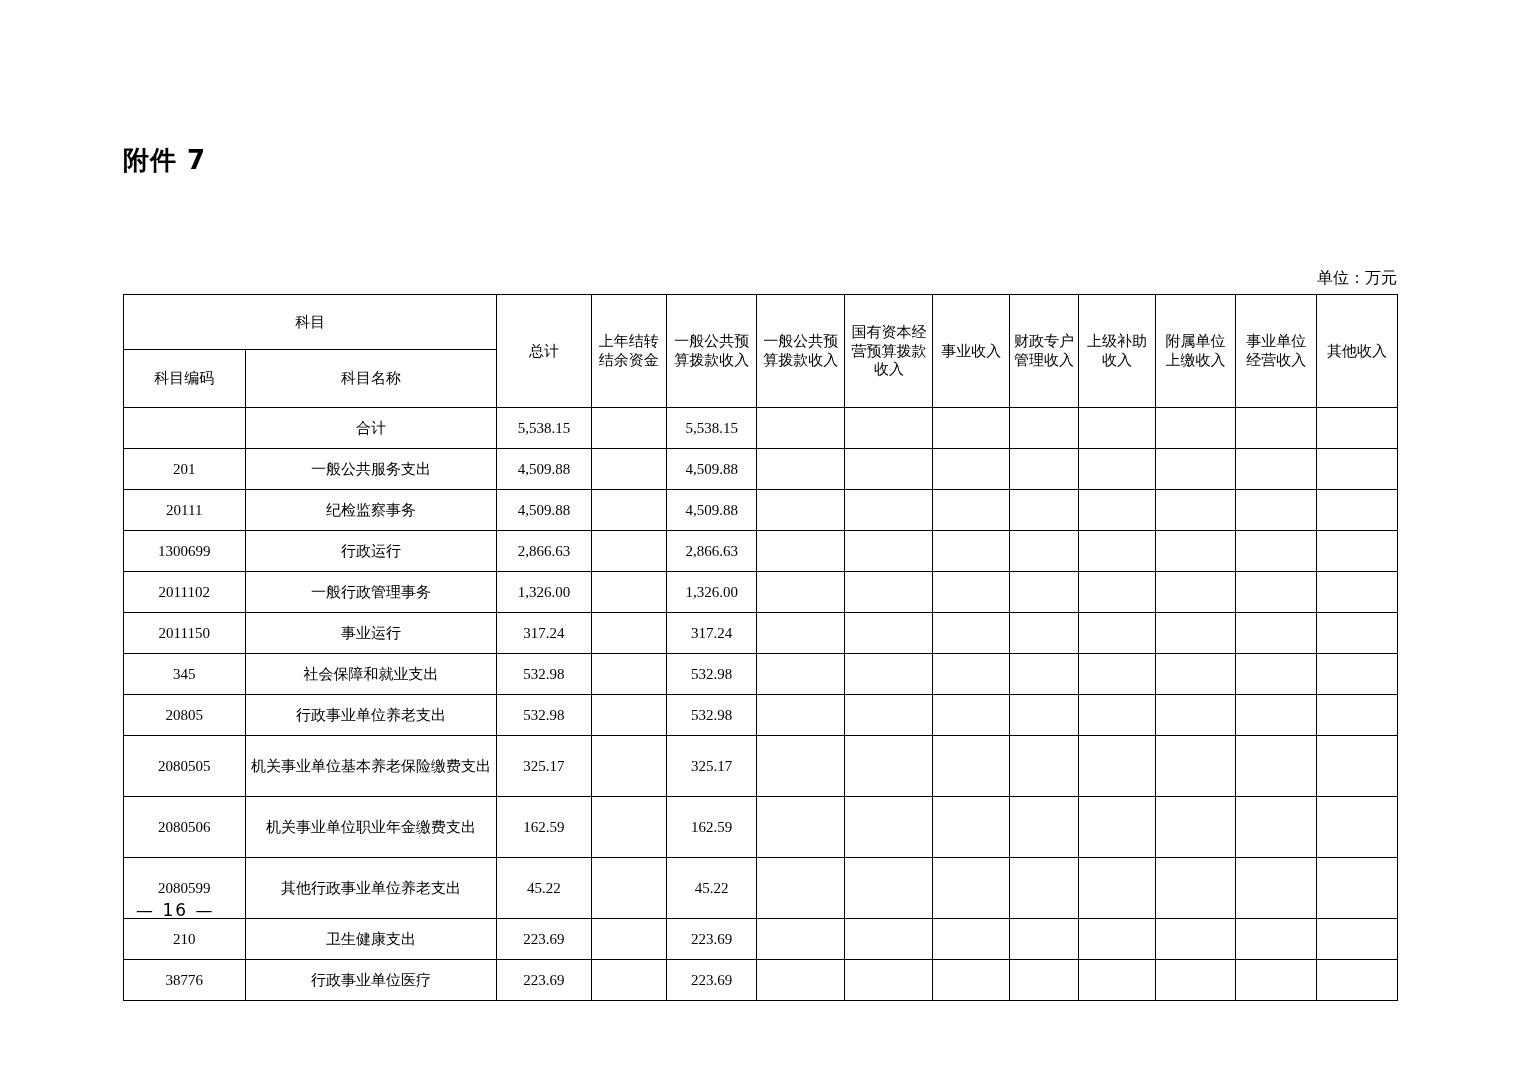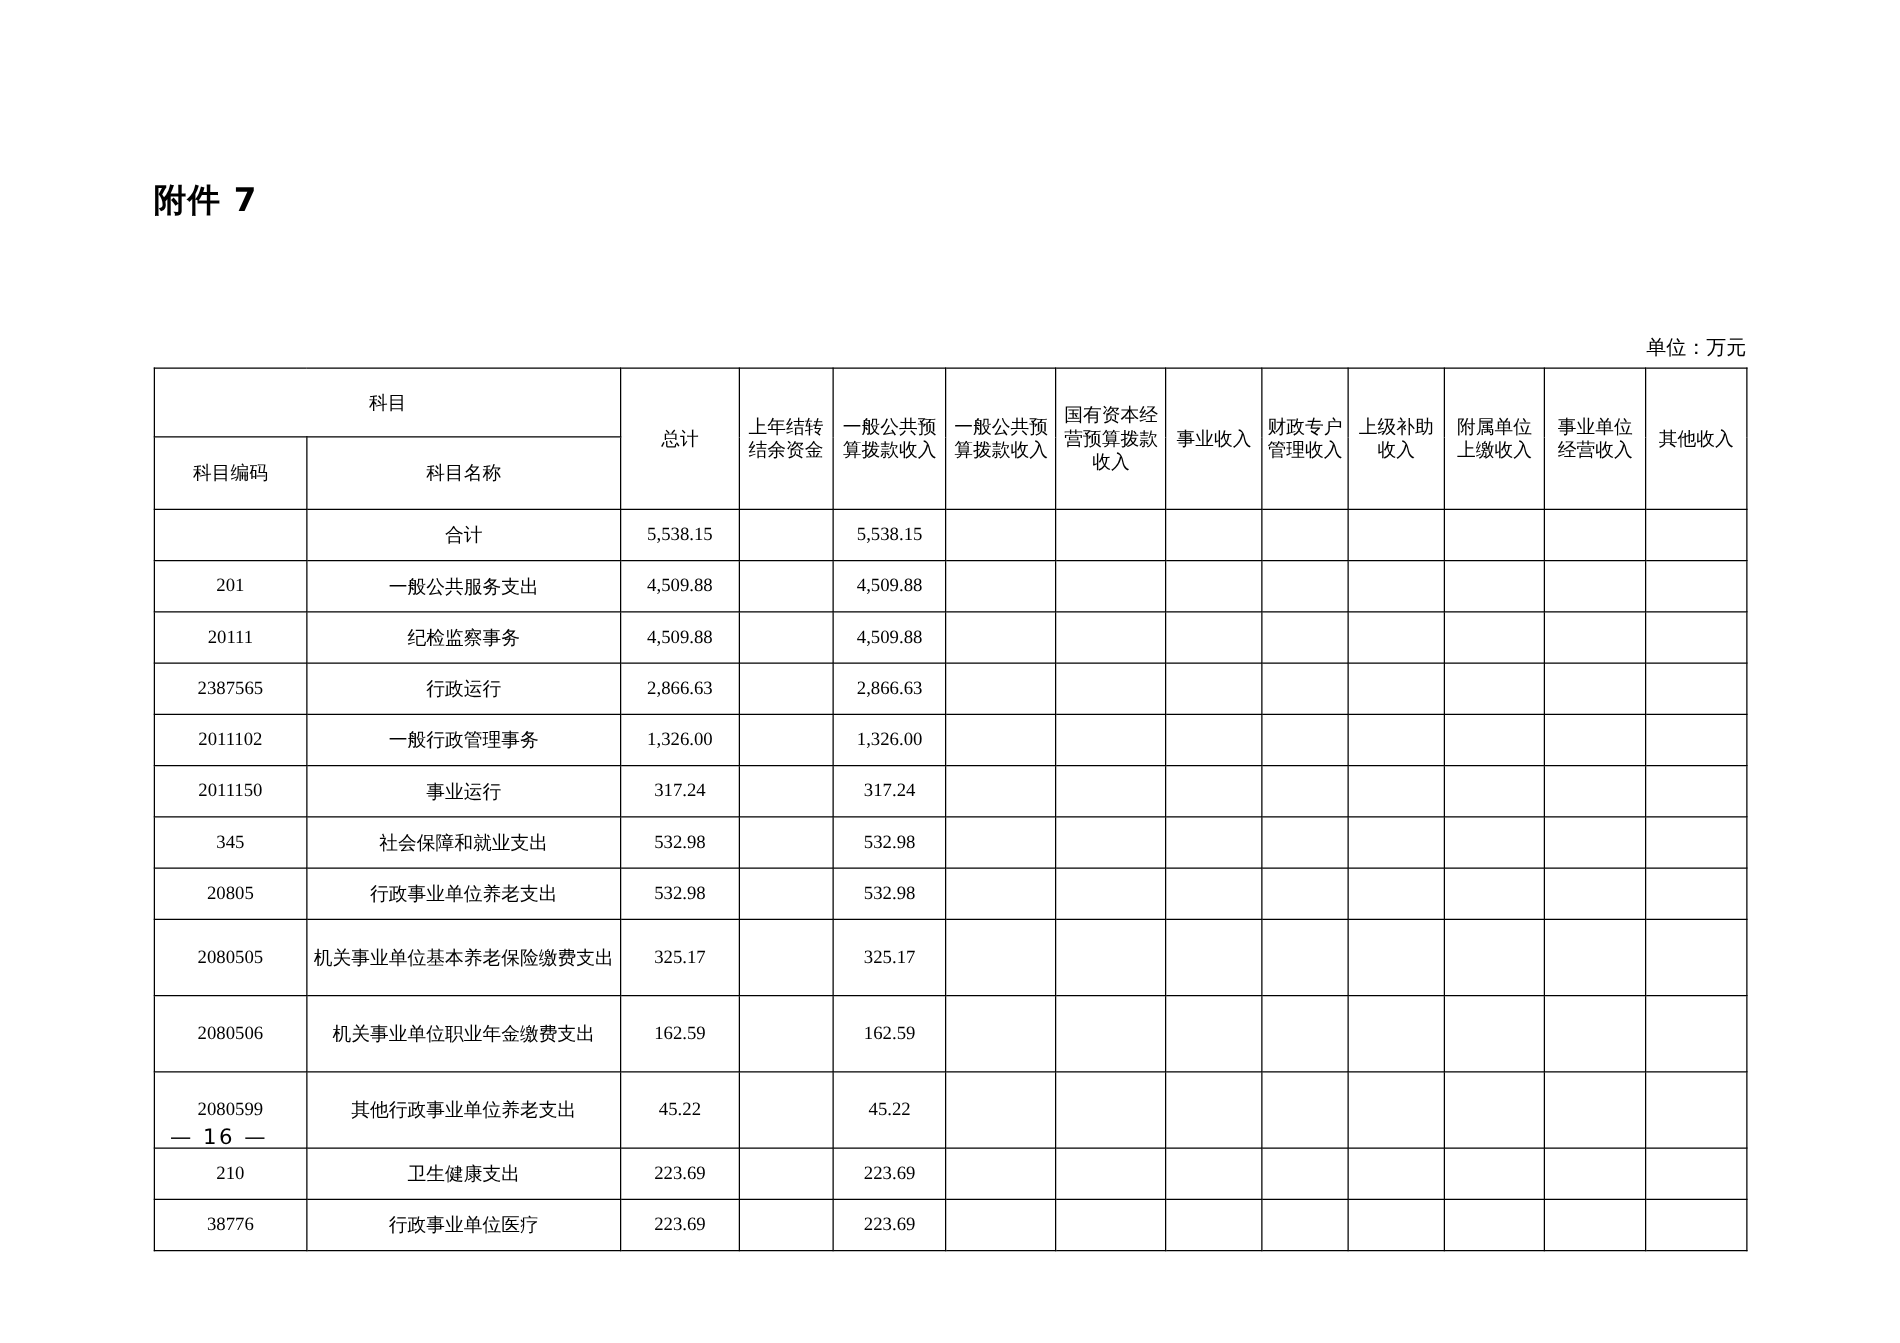--- a/index.html
+++ b/index.html
@@ -211,21 +211,21 @@
             <td class="cell-num"></td>
             <td class="cell-num"></td>
             <td class="cell-num"></td>
             <td class="cell-num"></td>
             <td class="cell-num"></td>
             <td class="cell-num"></td>
             <td class="cell-num"></td>
             <td class="cell-num"></td>
           </tr>
           <tr class="row-std">
-            <td class="cell-code code-l2">2387565</td>
+            <td class="cell-code code-l2">1300699</td>
             <td class="name-wrap">行政运行</td>
             <td class="cell-num">2,866.63</td>
             <td class="cell-num"></td>
             <td class="cell-num">2,866.63</td>
             <td class="cell-num"></td>
             <td class="cell-num"></td>
             <td class="cell-num"></td>
             <td class="cell-num"></td>
             <td class="cell-num"></td>
             <td class="cell-num"></td>

